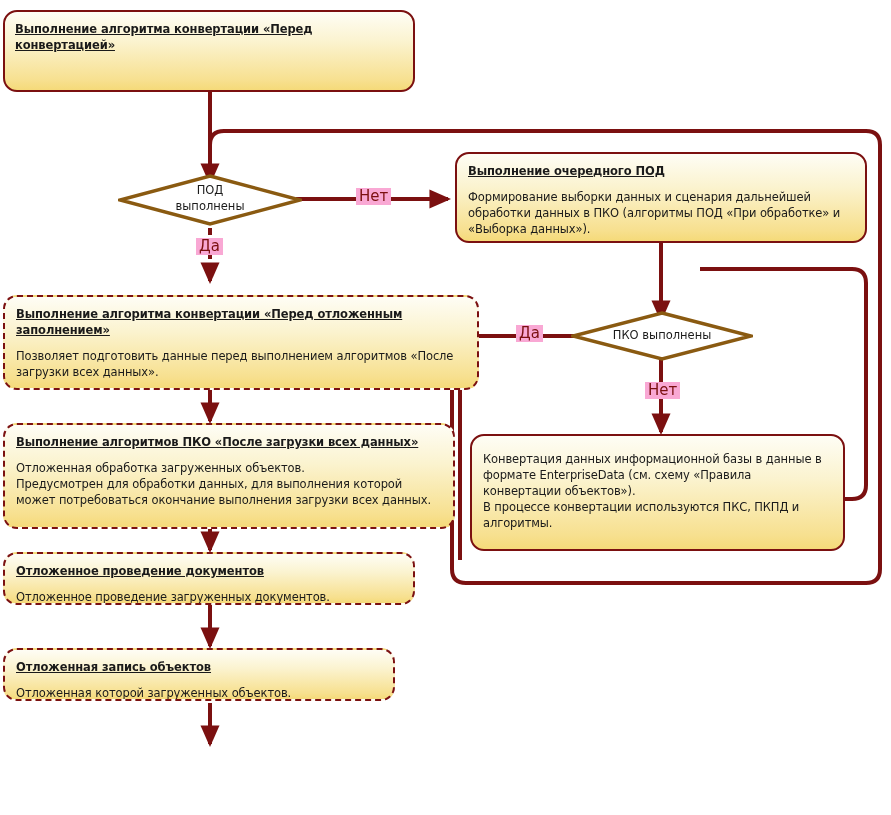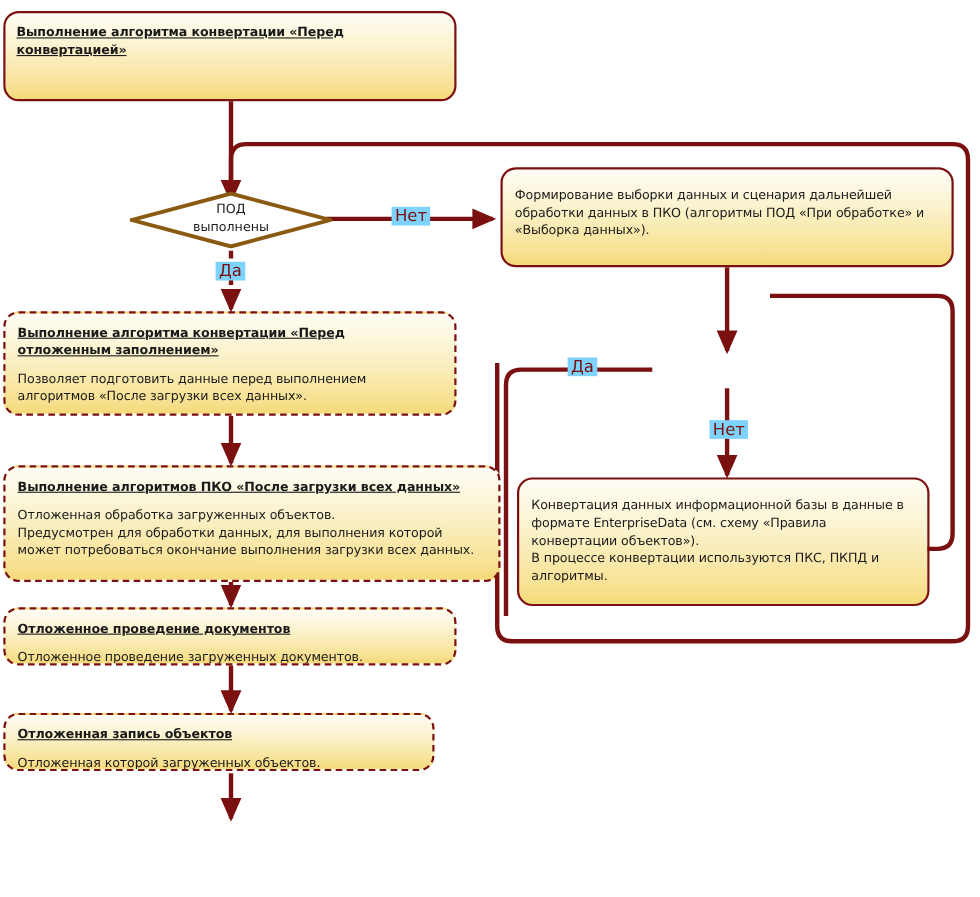--- a/index.html
+++ b/index.html
@@ -73,21 +73,21 @@
     left: 0; top: 0;
     width: 891px; height: 815px;
     pointer-events: none;
   }
 
   
   .elabel {
     position: absolute;
     font-size: 15px;
     color: #7B1010;
-    background: #7dd3fc;
+    background: #f9a8d4;
     padding: 0 3px;
     line-height: 17px;
     white-space: nowrap;
   }
 </style>
 </head>
 <body>
 
 <div id="canvas">
 
@@ -124,21 +124,21 @@
 
       <path d="M 210 703 L 210 744" marker-end="url(#arrowDark)"></path>
     </g>
   </svg>
 
   <div class="pbox" style="left:3px; top:10px; width:412px; height:82px;padding-left:10px;">
     <div class="title">Выполнение алгоритма конвертации «Перед конвертацией»</div>
     <div class="spacer"></div>
   </div>
 
-  <div class="pbox dashed" style="left:3px; top:283px; width:412px; height:95px;">
+  <div class="pbox dashed" style="left:3px; top:295px; width:476px; height:95px;">
     <div class="title">Выполнение алгоритма конвертации «Перед отложенным заполнением»</div>
     <div class="spacer"></div>
     <div class="body">Позволяет подготовить данные перед выполнением алгоритмов «После загрузки всех данных».</div>
   </div>
 
   <div class="pbox dashed" style="left:3px; top:423px; width:452px; height:106px;">
     <div class="title">Выполнение алгоритмов ПКО «После загрузки всех данных»</div>
     <div class="spacer"></div>
     <div class="body">Отложенная обработка загруженных объектов.
 Предусмотрен для обработки данных, для выполнения которой может потребоваться окончание выполнения загрузки всех данных.</div>
@@ -151,38 +151,45 @@
   </div>
 
   <div class="pbox dashed" style="left:3px; top:648px; width:392px; height:53px;">
     <div class="title">Отложенная запись объектов</div>
     <div class="spacer"></div>
     <div class="body">Отложенная которой загруженных объектов.</div>
   </div>
 
 
   <div class="pbox" style="left:455px; top:152px; width:412px; height:91px;">
+    <div class="title">Выполнение очередного ПОД</div>
     <div class="spacer"></div>
     <div class="body">Формирование выборки данных и сценария дальнейшей обработки данных в ПКО (алгоритмы ПОД «При обработке» и «Выборка данных»).</div>
   </div>
 
   <div class="pbox" style="left:470px; top:434px; width:375px; height:117px;">
     <div class="spacer"></div>
     <div class="body">Конвертация данных информационной базы в данные в формате EnterpriseData (см. схему «Правила конвертации объектов»).
 В процессе конвертации используются ПКС, ПКПД и алгоритмы.</div>
   </div>
 
   <div class="diamond-wrap" style="left:118px; top:174px; width:184px; height:52px;">
     <svg width="184" height="52" viewBox="0 0 184 52" xmlns="http://www.w3.org/2000/svg">
       <polygon points="92,2 182,26 92,50 2,26" fill="#ffffff" stroke="#8A5A11" stroke-width="3.5" stroke-linejoin="miter"></polygon>
     </svg>
     <div class="diamond-label" style="top:9px;">ПОД</div>
     <div class="diamond-label" style="top:25px;">выполнены</div>
   </div>
 
+  <div class="diamond-wrap" style="left:571px; top:311px; width:182px; height:50px;">
+    <svg width="182" height="50" viewBox="0 0 182 50" xmlns="http://www.w3.org/2000/svg">
+      <polygon points="91,2 180,25 91,48 2,25" fill="#ffffff" stroke="#8A5A11" stroke-width="3.5" stroke-linejoin="miter"></polygon>
+    </svg>
+    <div class="diamond-label" style="top:17px;">ПКО выполнены</div>
+  </div>
 
   <div class="elabel" style="left:356px; top:188px;">Нет</div>
 
   <div class="elabel" style="left:196px; top:238px;">Да</div>
 
   <div class="elabel" style="left:516px; top:325px;">Да</div>
 
   <div class="elabel" style="left:645px; top:382px;">Нет</div>
 
 </div>

